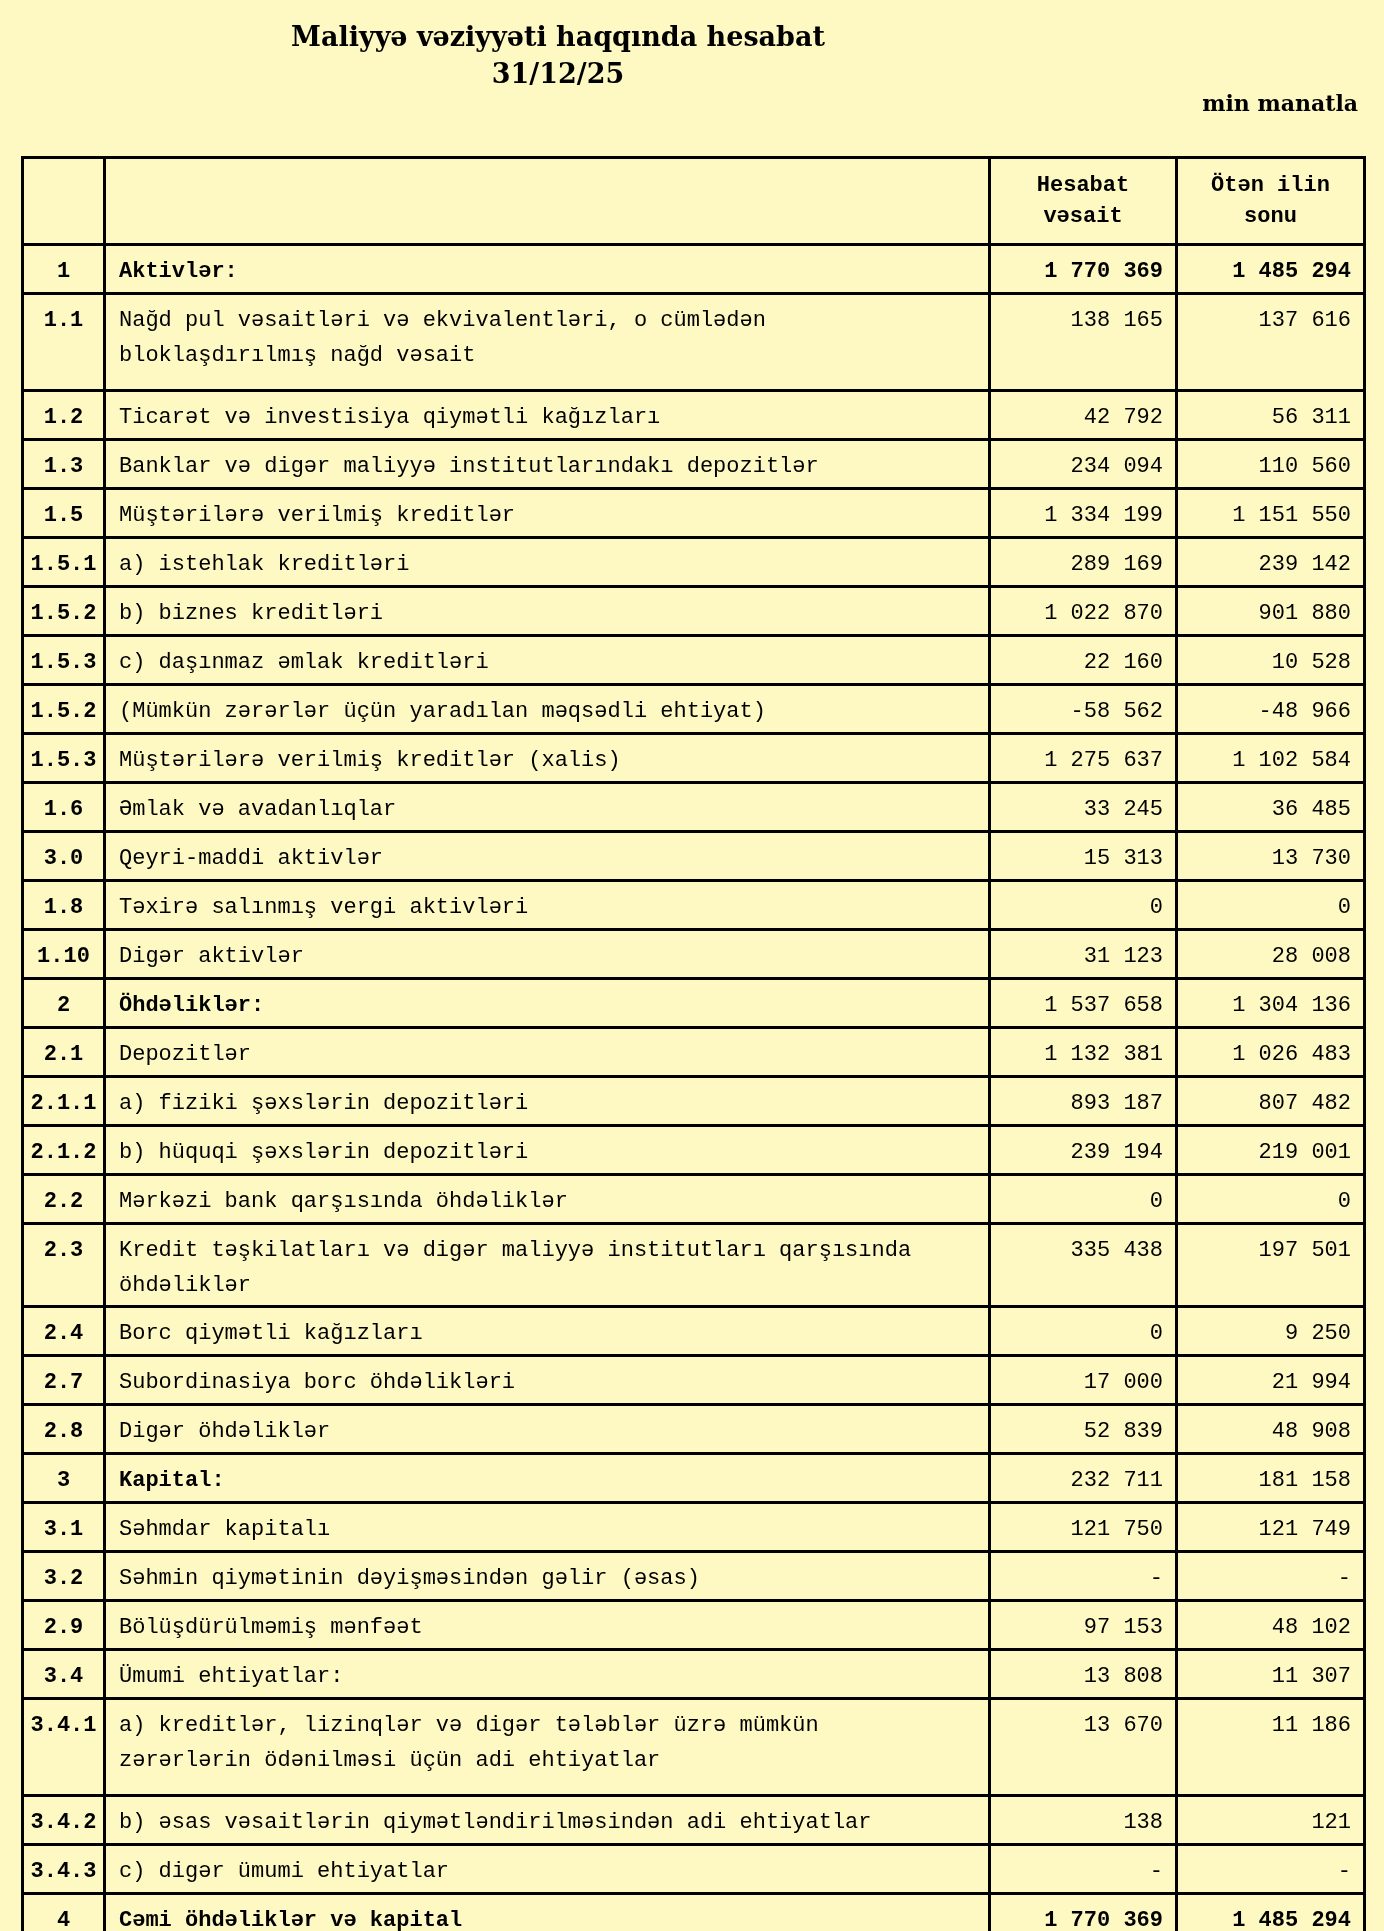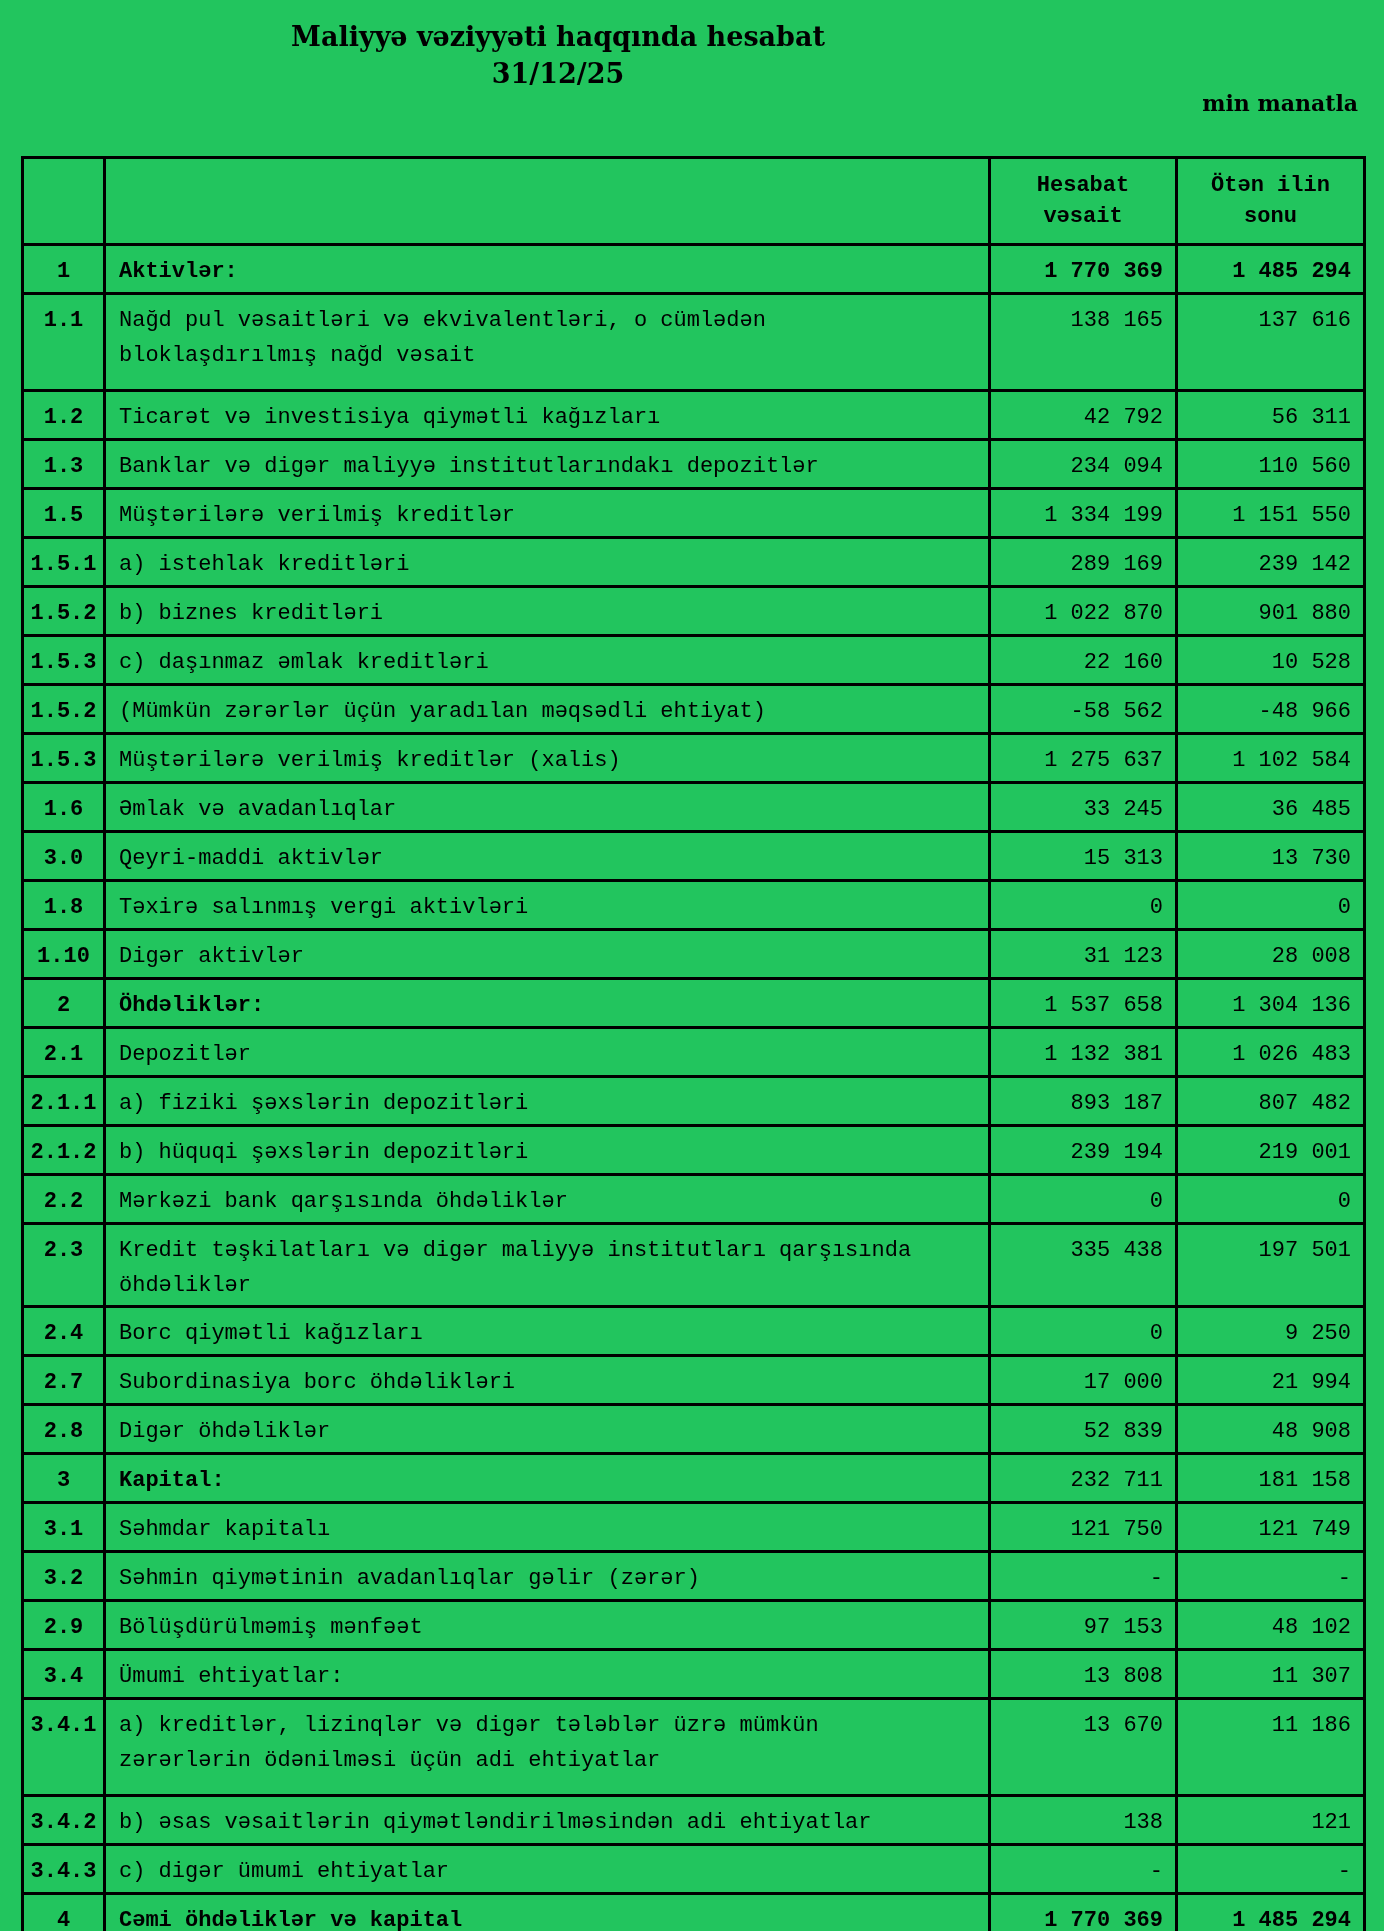--- a/index.html
+++ b/index.html
@@ -6,21 +6,21 @@
     margin: 0;
     padding: 0;
     background: #ffffff;
     color: #000000;
     font-family: "DejaVu Serif", "Liberation Serif", serif;
   }
   .page {
     position: relative;
     width: 1384px;
     height: 1931px;
-    background: #22c55e;
+    background: #fef9c3;
     overflow: hidden;
   }
   .title-block {
     position: absolute;
     top: 18px;
     left: 0;
     width: 1116px;
     text-align: center;
     font-weight: bold;
   }
@@ -266,21 +266,21 @@
           <td class="cell-val">181 158</td>
         </tr>
         <tr>
           <td class="cell-no">3.1</td>
           <td class="cell-label"><span class="label-inner">Səhmdar kapitalı</span></td>
           <td class="cell-val">121 750</td>
           <td class="cell-val">121 749</td>
         </tr>
         <tr>
           <td class="cell-no">3.2</td>
-          <td class="cell-label"><span class="label-inner">Səhmin qiymətinin avadanlıqlar gəlir (zərər)</span></td>
+          <td class="cell-label"><span class="label-inner">Səhmin qiymətinin dəyişməsindən gəlir (əsas)</span></td>
           <td class="cell-val">-</td>
           <td class="cell-val">-</td>
         </tr>
         <tr>
           <td class="cell-no">2.9</td>
           <td class="cell-label"><span class="label-inner">Bölüşdürülməmiş mənfəət</span></td>
           <td class="cell-val">97 153</td>
           <td class="cell-val">48 102</td>
         </tr>
         <tr>

